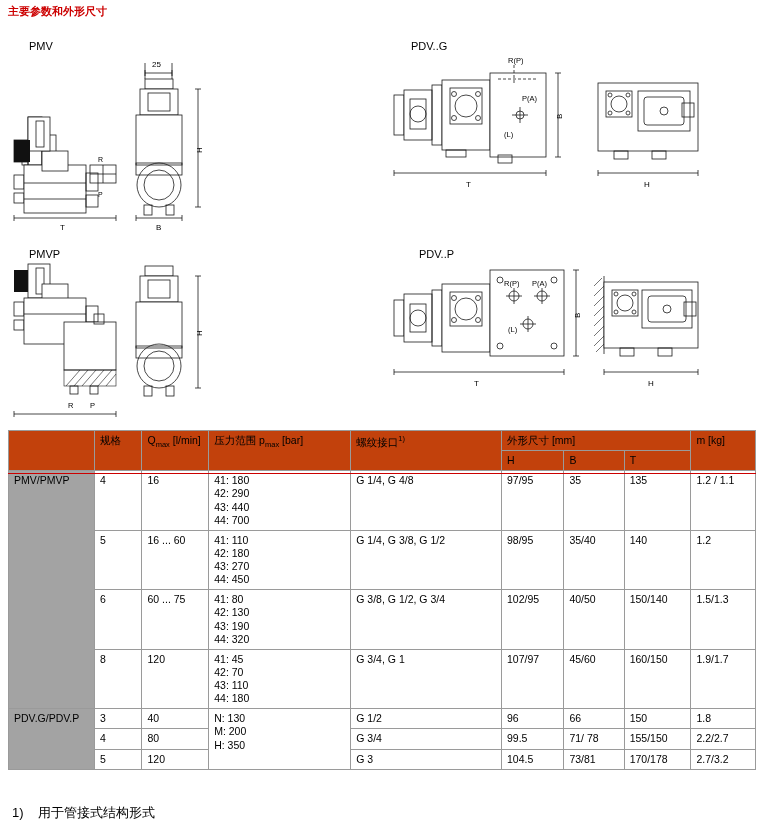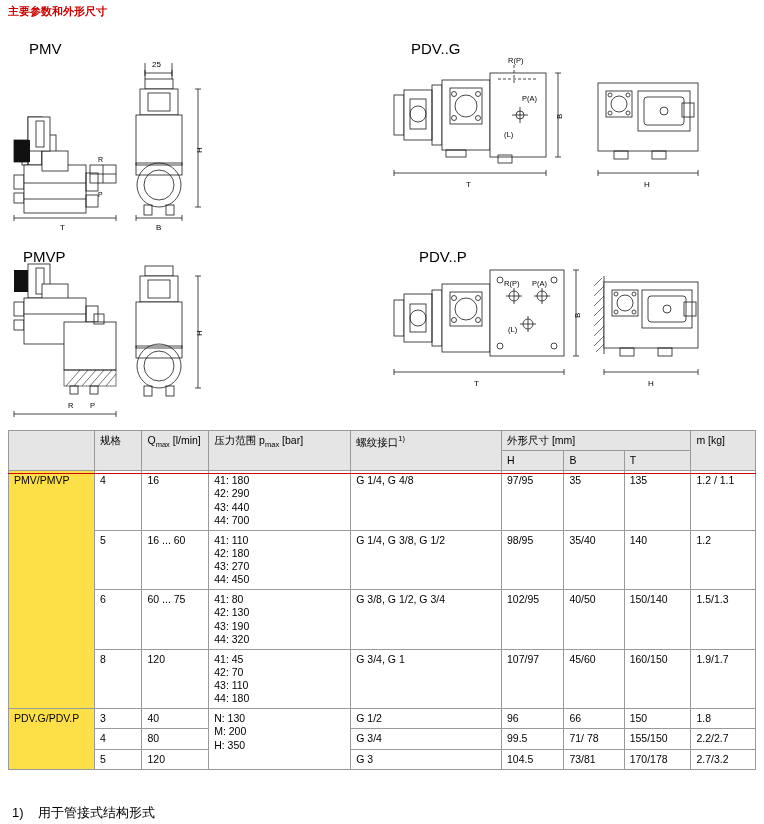--- a/index.html
+++ b/index.html
@@ -16,21 +16,21 @@
   }
   .title {
     position: absolute;
     left: 8px; top: 4px;
     font-size: 11px;
     font-weight: bold;
     color: #cc0000;
   }
   .fig-label {
     position: absolute;
-    font-size: 15px;
+    font-size: 11px;
     color: #000;
     padding-left: 19px;
   }
   .fig-box {
     position: absolute;
   }
   svg { display: block; }
 
   
   table.spec {
@@ -42,25 +42,25 @@
     color: #000;
   }
   table.spec th, table.spec td {
     border: 1px solid #9a9a9a;
     padding: 3px 5px;
     vertical-align: top;
     text-align: left;
     font-weight: normal;
     line-height: 1.25;
   }
-  table.spec th { background: #e5e5e5; }
+  table.spec th { background: #c2410c; }
   .hdr-row th { height: 20px; }
   .sub-row th { height: 18px; }
   .grp-cell {
-    background: #fde047;
+    background: #a3a3a3;
     width: 80px;
     font-size: 10.5px;
   }
   .c-size  { width: 44px; }
   .c-q     { width: 62px; }
   .c-p     { width: 132px; }
   .c-thread{ width: 140px; }
   .c-h     { width: 58px; }
   .c-b     { width: 56px; }
   .c-t     { width: 62px; }
@@ -200,21 +200,21 @@
         <rect x="228" y="96" width="14" height="8"></rect>
         <rect x="266" y="96" width="14" height="8"></rect>
 
         <line x1="212" y1="118" x2="312" y2="118"></line>
         <path d="M212 115 L212 121 M312 115 L312 121"></path>
         <text x="258" y="132" font-size="8" fill="#000" stroke="none" font-family="Liberation Sans, sans-serif">H</text>
       </g>
     </svg>
   </div>
 
-  <div class="fig-label" style="left:4px; top:248px;">PMVP</div>
+  <div class="fig-label" style="left:10px; top:248px;">PMVP</div>
   <div class="fig-box" style="left:6px; top:262px;">
     <svg width="230" height="160" viewBox="0 0 230 160">
       <g fill="none" stroke="#1a1a1a" stroke-width="0.8">
         <rect x="8" y="8" width="16" height="22" fill="#111111" stroke="none"></rect>
         <rect x="22" y="2" width="22" height="34" fill="#ffffff"></rect>
         <rect x="30" y="6" width="8" height="26"></rect>
         <rect x="36" y="22" width="26" height="20" fill="#ffffff"></rect>
         <rect x="8" y="40" width="10" height="14"></rect>
         <rect x="8" y="58" width="10" height="10"></rect>
         <rect x="18" y="36" width="62" height="46" fill="#ffffff"></rect>

